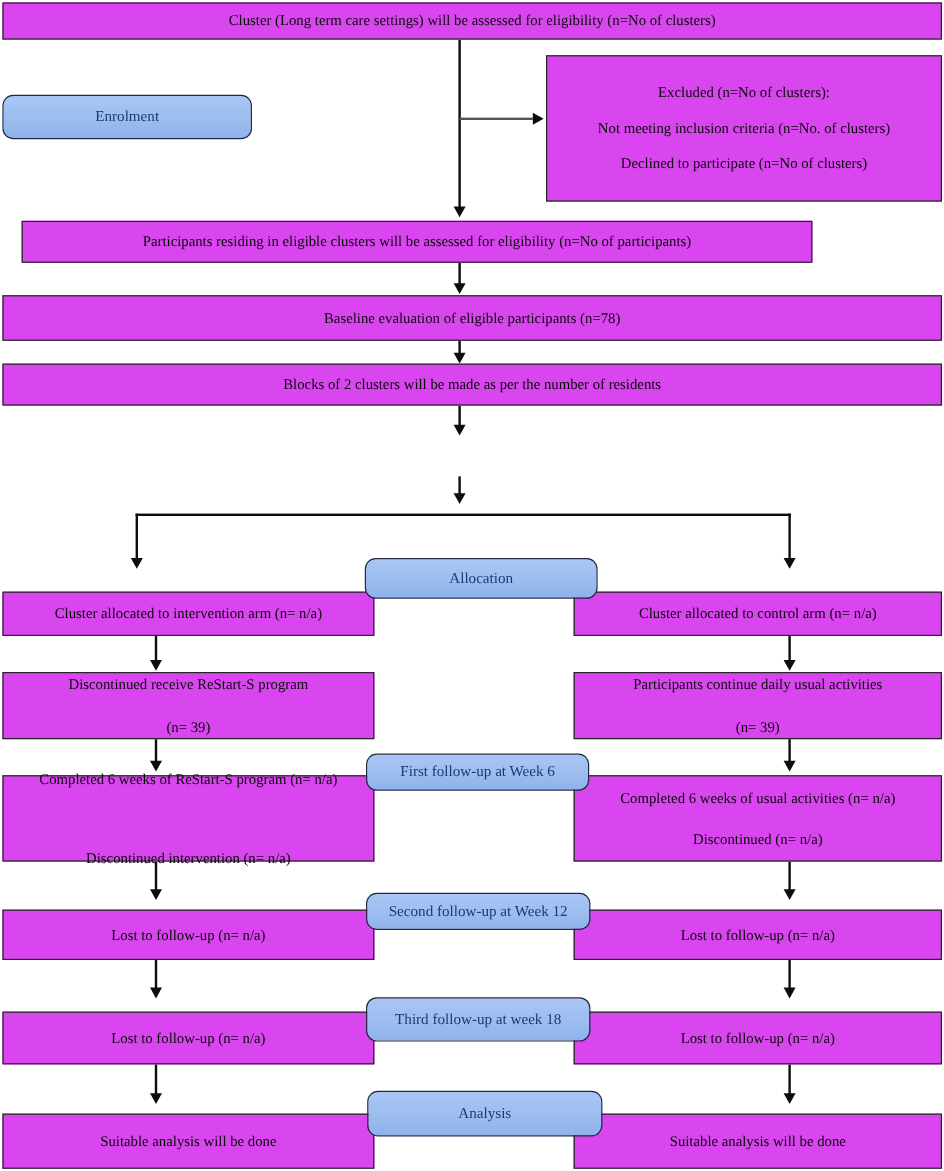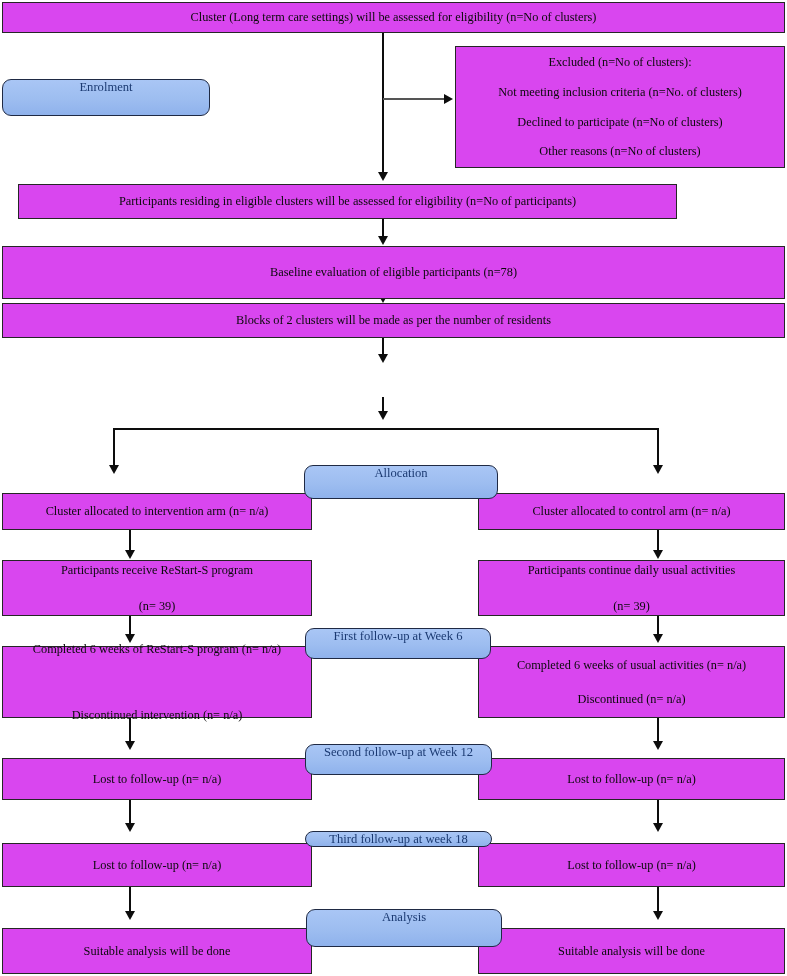--- a/index.html
+++ b/index.html
@@ -42,20 +42,21 @@
   .box.excl .ln { margin: 6.5px 0; }
 
   
   .pill {
     position: absolute;
     border: 1.7px solid #1f2a44;
     border-radius: 9px;
     background: linear-gradient(180deg, #a9c6f5 0%, #9dbdf0 55%, #8fb2ec 100%);
     color: #1b3a72;
     display: flex;
+    align-items: center;
     justify-content: center;
     text-align: center;
     font-size: 12.6px;
     z-index: 8;
   }
 
   
   .vline {
     position: absolute;
     width: 1.7px;
@@ -104,31 +105,30 @@
   <div class="arrow-r" style="left:444px; top:93.5px;"></div>
 
   <div class="pill" style="left:2px; top:79px; width:208px; height:37px;">
     <span>Enrolment</span>
   </div>
 
   <div class="box excl" style="left:455px; top:46px; width:330px; height:122px;">
     <span class="ln">Excluded (n=No of clusters):</span>
     <span class="ln">Not meeting inclusion criteria (n=No. of clusters)</span>
     <span class="ln">Declined to participate (n=No of clusters)</span>
-    <span class="ln">Other reasons (n=No of clusters)</span>
   </div>
 
   <div class="box" style="left:2px; top:184px; width:659px; height:35px;margin-left:16px;">
     <span class="ln">Participants residing in eligible clusters will be assessed for eligibility (n=No of participants)</span>
   </div>
 
   <div class="vline" style="left:382px; top:219px; height:19px;"></div>
   <div class="arrow-d" style="left:377.5px; top:236px;"></div>
 
-  <div class="box" style="left:2px; top:246px; width:783px; height:53px;">
+  <div class="box" style="left:2px; top:246px; width:783px; height:38px;">
     <span class="ln">Baseline evaluation of eligible participants (n=78)</span>
   </div>
 
   <div class="vline" style="left:382px; top:281px; height:15px;"></div>
   <div class="arrow-d" style="left:377.5px; top:294px;"></div>
 
   <div class="box" style="left:2px; top:303px; width:783px; height:35px;">
     <span class="ln">Blocks of 2 clusters will be made as per the number of residents</span>
   </div>
 
@@ -154,21 +154,21 @@
   <div class="box" style="left:478px; top:493px; width:307px; height:37px;">
     <span class="ln">Cluster allocated to control arm (n= n/a)</span>
   </div>
 
   <div class="vline" style="left:129px; top:530px; height:22px;"></div>
   <div class="arrow-d" style="left:124.5px; top:550px;"></div>
   <div class="vline" style="left:657px; top:530px; height:22px;"></div>
   <div class="arrow-d" style="left:652.5px; top:550px;"></div>
 
   <div class="box two-line" style="left:2px; top:560px; width:310px; height:56px;">
-    <span class="ln">Participants receive ReStart-S program</span>
+    <span class="ln">Discontinued receive ReStart-S program</span>
     <span class="ln">(n= 39)</span>
   </div>
   <div class="box two-line" style="left:478px; top:560px; width:307px; height:56px;">
     <span class="ln">Participants continue daily usual activities</span>
     <span class="ln">(n= 39)</span>
   </div>
 
   <div class="vline" style="left:129px; top:616px; height:20px;"></div>
   <div class="arrow-d" style="left:124.5px; top:634px;"></div>
   <div class="vline" style="left:657px; top:616px; height:20px;"></div>
@@ -201,21 +201,21 @@
   </div>
   <div class="box" style="left:478px; top:758px; width:307px; height:42px;">
     <span class="ln">Lost to follow-up (n= n/a)</span>
   </div>
 
   <div class="vline" style="left:129px; top:800px; height:25px;"></div>
   <div class="arrow-d" style="left:124.5px; top:823px;"></div>
   <div class="vline" style="left:657px; top:800px; height:25px;"></div>
   <div class="arrow-d" style="left:652.5px; top:823px;"></div>
 
-  <div class="pill" style="left:305px; top:831px; width:187px; height:16px;">
+  <div class="pill" style="left:305px; top:831px; width:187px; height:37px;">
     <span>Third follow-up at week 18</span>
   </div>
 
   <div class="box" style="left:2px; top:843px; width:310px; height:44px;">
     <span class="ln">Lost to follow-up (n= n/a)</span>
   </div>
   <div class="box" style="left:478px; top:843px; width:307px; height:44px;">
     <span class="ln">Lost to follow-up (n= n/a)</span>
   </div>
 

